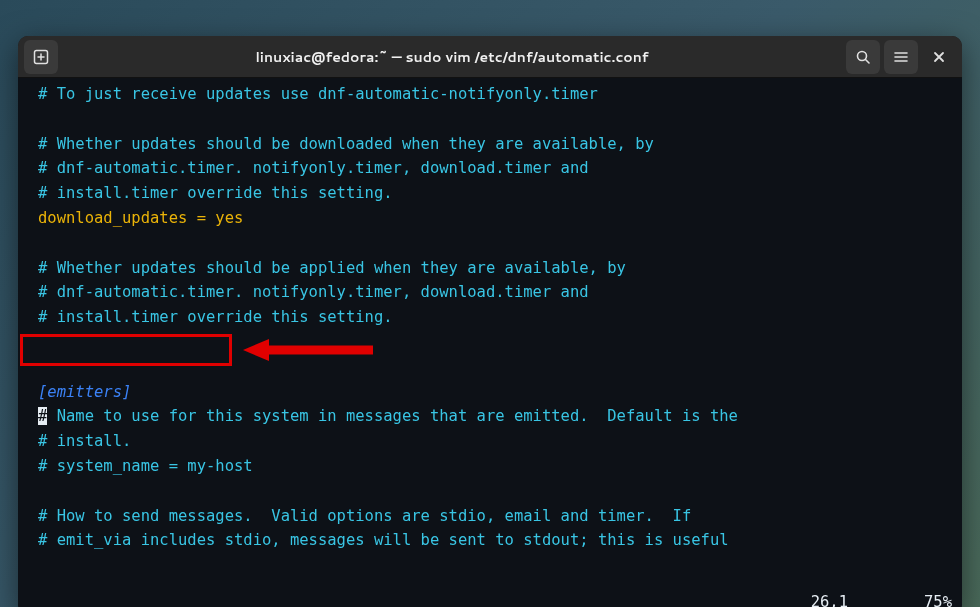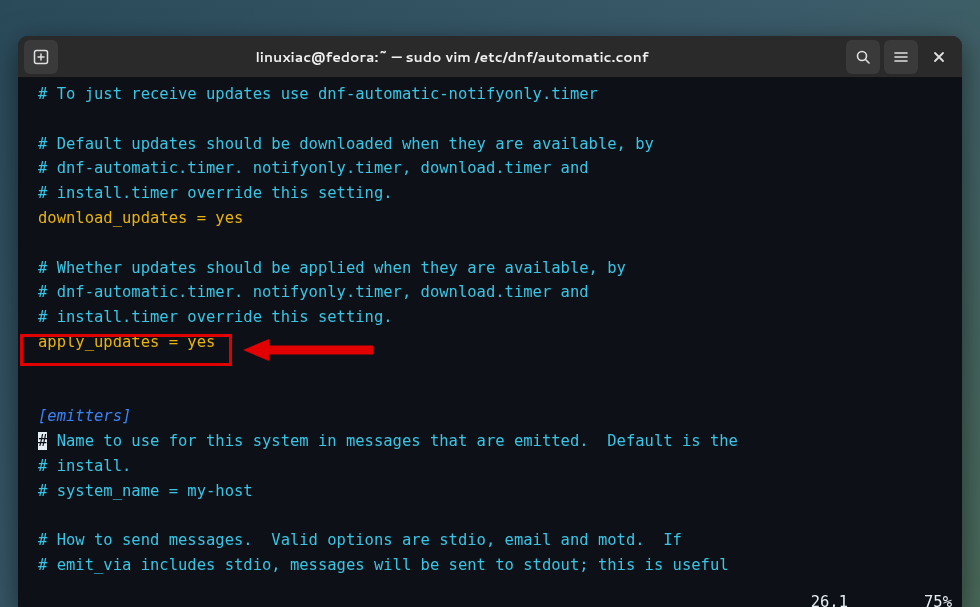--- a/index.html
+++ b/index.html
@@ -161,37 +161,36 @@
   </div>
 
   <div class="editor" id="editor">
     <div class="highlight-box"></div>
     <svg class="arrow" viewBox="0 0 130 22">
       <path d="M130 11 L22 11" stroke="#e00000" stroke-width="9"></path>
       <path d="M0 11 L26 0 L26 22 Z" fill="#e00000"></path>
     </svg>
   <div class="line comment"># To just receive updates use dnf-automatic-notifyonly.timer</div>
       <div class="line plain">&nbsp;</div>
-      <div class="line comment"># Default updates should be downloaded when they are available, by</div>
+      <div class="line comment"># Whether updates should be downloaded when they are available, by</div>
       <div class="line comment"># dnf-automatic.timer. notifyonly.timer, download.timer and</div>
       <div class="line comment"># install.timer override this setting.</div>
       <div class="line plain">download_updates = yes</div>
       <div class="line plain">&nbsp;</div>
       <div class="line comment"># Whether updates should be applied when they are available, by</div>
       <div class="line comment"># dnf-automatic.timer. notifyonly.timer, download.timer and</div>
       <div class="line comment"># install.timer override this setting.</div>
-      <div class="line plain">apply_updates = yes</div>
       <div class="line plain">&nbsp;</div>
       <div class="line plain">&nbsp;</div>
       <div class="line section">[emitters]</div>
       <div class="line comment"><span class="cursor-block">#</span> Name to use for this system in messages that are emitted.  Default is the</div>
       <div class="line comment"># install.</div>
       <div class="line comment"># system_name = my-host</div>
       <div class="line plain">&nbsp;</div>
-      <div class="line comment"># How to send messages.  Valid options are stdio, email and motd.  If</div>
+      <div class="line comment"># How to send messages.  Valid options are stdio, email and timer.  If</div>
       <div class="line comment"># emit_via includes stdio, messages will be sent to stdout; this is useful</div>
     </div>
 
   <div class="statusbar">
     <span>26,1</span>
     <span>75%</span>
   </div>
 </div>
 
 </body></html>

